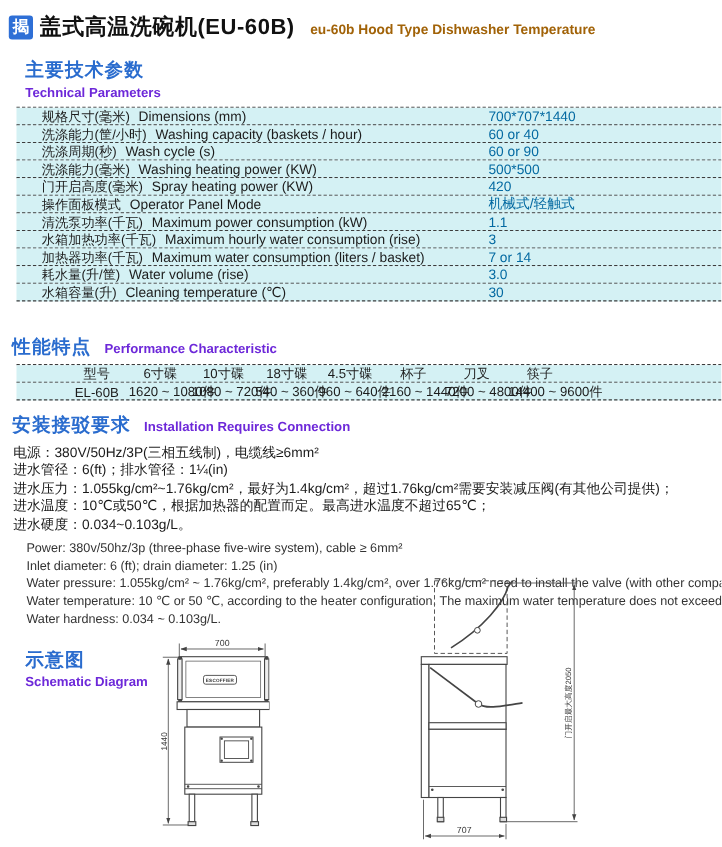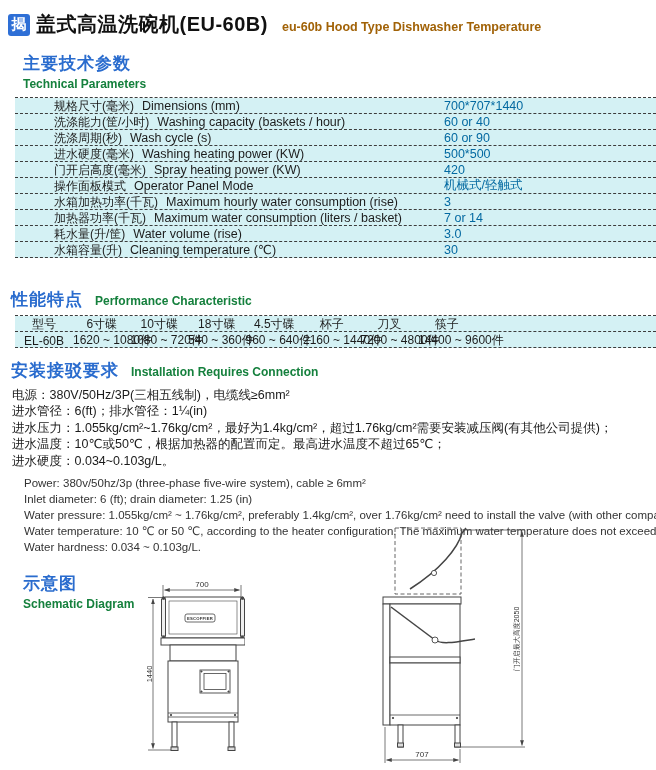--- a/index.html
+++ b/index.html
@@ -11,40 +11,40 @@
   .header { display:flex; align-items:baseline; padding:11px 0 0 8px; }
   .badge { display:inline-flex; align-items:center; justify-content:center;
            width:22px; height:22px; background:#2e6fd6; color:#fff; border-radius:3px;
            font-size:15px; font-weight:bold; margin-right:6px; align-self:center; }
   .title-zh { font-size:20px; font-weight:bold; letter-spacing:0.5px; }
   .title-en { font-size:12.5px; font-weight:bold; margin-left:14px; color:#a16207; }
 
   
   .sec { display:flex; align-items:baseline; margin-left:11px; line-height:20px; }
   .sec .zh { font-size:17px; font-weight:bold; color:#2a6cce; letter-spacing:1px; }
-  .sec .en { font-size:12px; font-weight:bold; color:#15803d; margin-left:12px; }
+  .sec .en { font-size:12px; font-weight:bold; color:#6d28d9; margin-left:12px; }
   .sec-tech { margin-top:16px;flex-direction:column; }
   .sec-perf { margin-top:32px; }
   .sec-install { margin-top:13px; }
   .sec-schematic { margin-top:19px;flex-direction:column; }
 
   
   .ttable { margin:3px 0 0 15px; width:641px; border-top:1px dashed #3c3c3c; }
   .trow { display:flex; align-items:center; height:16px; background:#d4f1f4;
           border-bottom:1px dashed #3c3c3c; }
-  .trow .lbl { flex:1; padding-left:39px; white-space:nowrap; overflow:hidden; }
+  .trow .lbl { flex:1; padding-left:23px; white-space:nowrap; overflow:hidden; }
   .trow .lbl .zh { font-size:12px; color:#1c1c1c; }
   .trow .lbl .en { font-size:12.5px; color:#1c1c1c; margin-left:8px; }
   .trow .val { width:212px; font-size:12.5px; color:#0369a1; white-space:nowrap; }
 
   
   .ptable { margin:4px 0 0 15px; width:641px; border-top:1px dashed #3c3c3c; }
   .prow { display:grid; grid-template-columns:58px repeat(7,57.5px) 1fr;
           align-items:center; height:16px; background:#d4f1f4;
-          border-bottom:1px dashed #3c3c3c; }
+          border-bottom:1px dashed #3c3c3c;padding-left:44px; }
   .prow span { text-align:center; font-size:12px; color:#1c1c1c; white-space:nowrap; }
 
   
   .inst-zh { margin:5px 0 0 12px; }
   .inst-zh div { font-size:12.5px; line-height:16.4px; color:#1a1a1a; white-space:nowrap; }
   .inst-en { margin:6px 0 0 12px; }
   .inst-en div { font-size:11.5px; line-height:16px; color:#333; white-space:nowrap;padding-left:12px; }
 
   
   .svg-front { position:absolute; left:145px; top:578px; }
@@ -74,30 +74,34 @@
     </div>
     <div class="trow">
       <span class="lbl"><span class="zh">洗涤能力(筐/小时)</span><span class="en">Washing capacity (baskets / hour)</span></span>
       <span class="val">60 or 40</span>
     </div>
     <div class="trow">
       <span class="lbl"><span class="zh">洗涤周期(秒)</span><span class="en">Wash cycle (s)</span></span>
       <span class="val">60 or 90</span>
     </div>
     <div class="trow">
-      <span class="lbl"><span class="zh">进水硬度(毫米)</span><span class="en">Washing heating power (KW)</span></span>
+      <span class="lbl"><span class="zh">洗涤能力(毫米)</span><span class="en">Washing heating power (KW)</span></span>
       <span class="val">500*500</span>
     </div>
     <div class="trow">
       <span class="lbl"><span class="zh">门开启高度(毫米)</span><span class="en">Spray heating power (KW)</span></span>
       <span class="val">420</span>
     </div>
     <div class="trow">
       <span class="lbl"><span class="zh">操作面板模式</span><span class="en">Operator Panel Mode</span></span>
       <span class="val">机械式/轻触式</span>
+    </div>
+    <div class="trow">
+      <span class="lbl"><span class="zh">清洗泵功率(千瓦)</span><span class="en">Maximum power consumption (kW)</span></span>
+      <span class="val">1.1</span>
     </div>
     <div class="trow">
       <span class="lbl"><span class="zh">水箱加热功率(千瓦)</span><span class="en">Maximum hourly water consumption (rise)</span></span>
       <span class="val">3</span>
     </div>
     <div class="trow">
       <span class="lbl"><span class="zh">加热器功率(千瓦)</span><span class="en">Maximum water consumption (liters / basket)</span></span>
       <span class="val">7 or 14</span>
     </div>
     <div class="trow">

